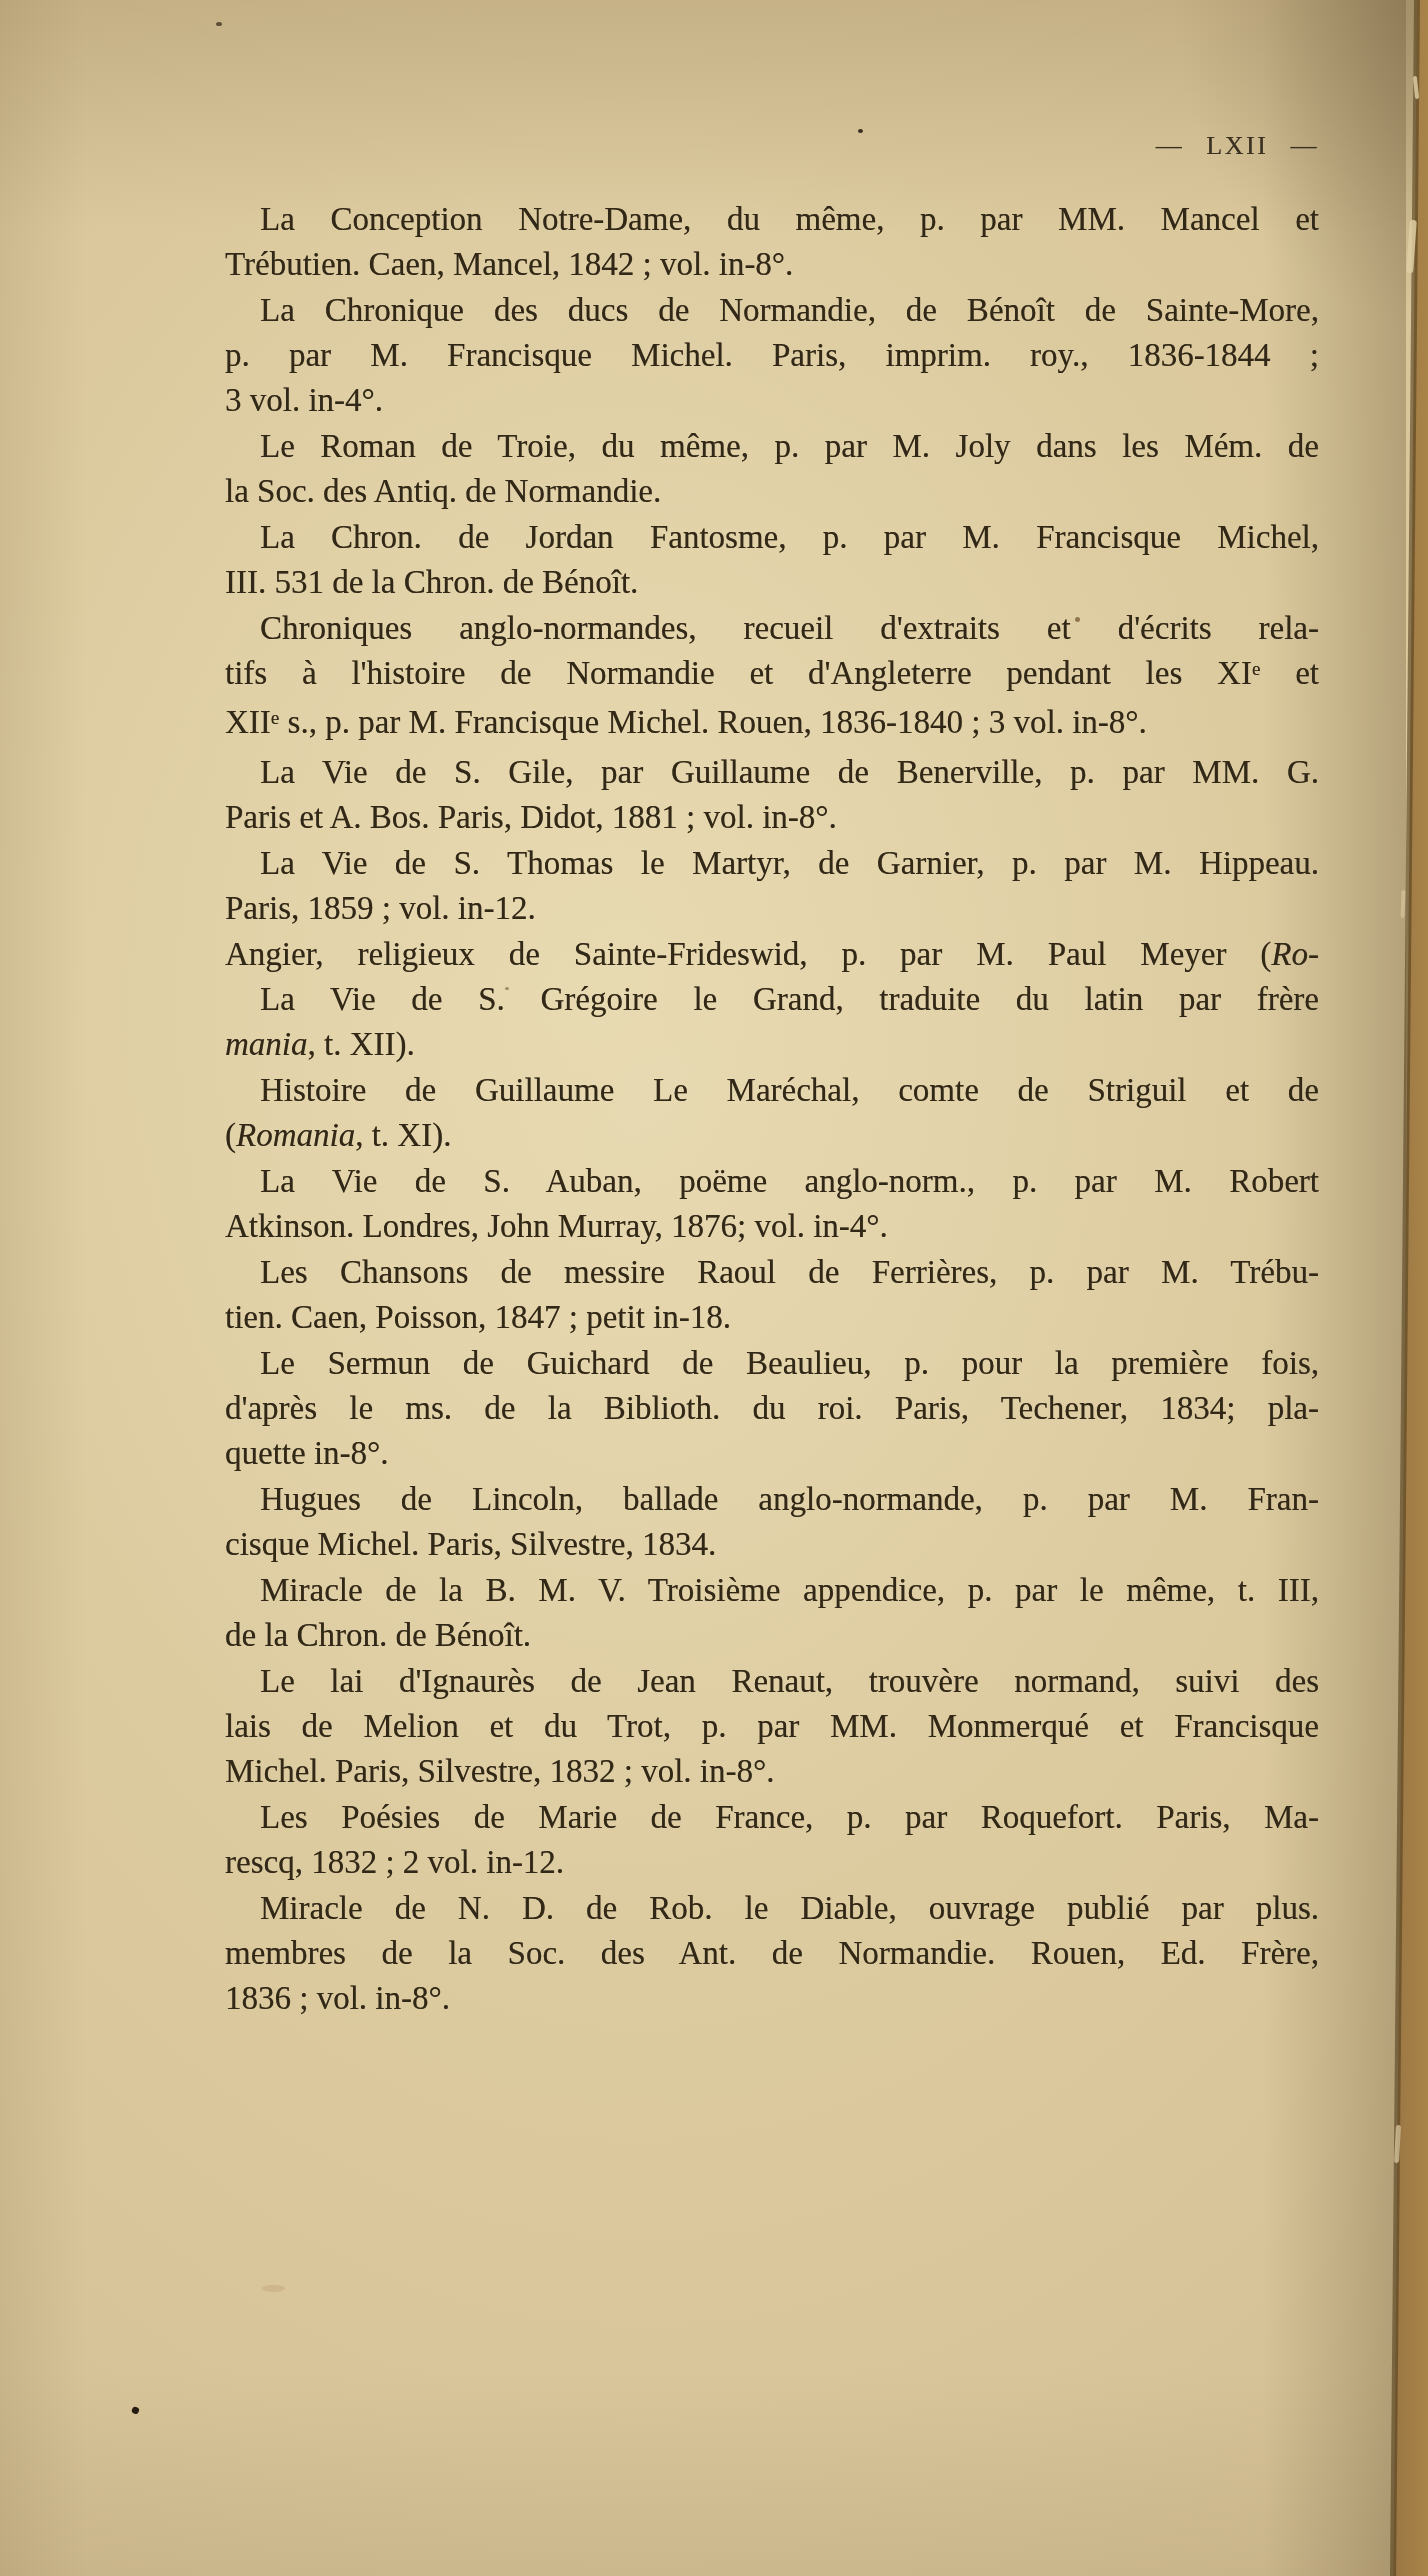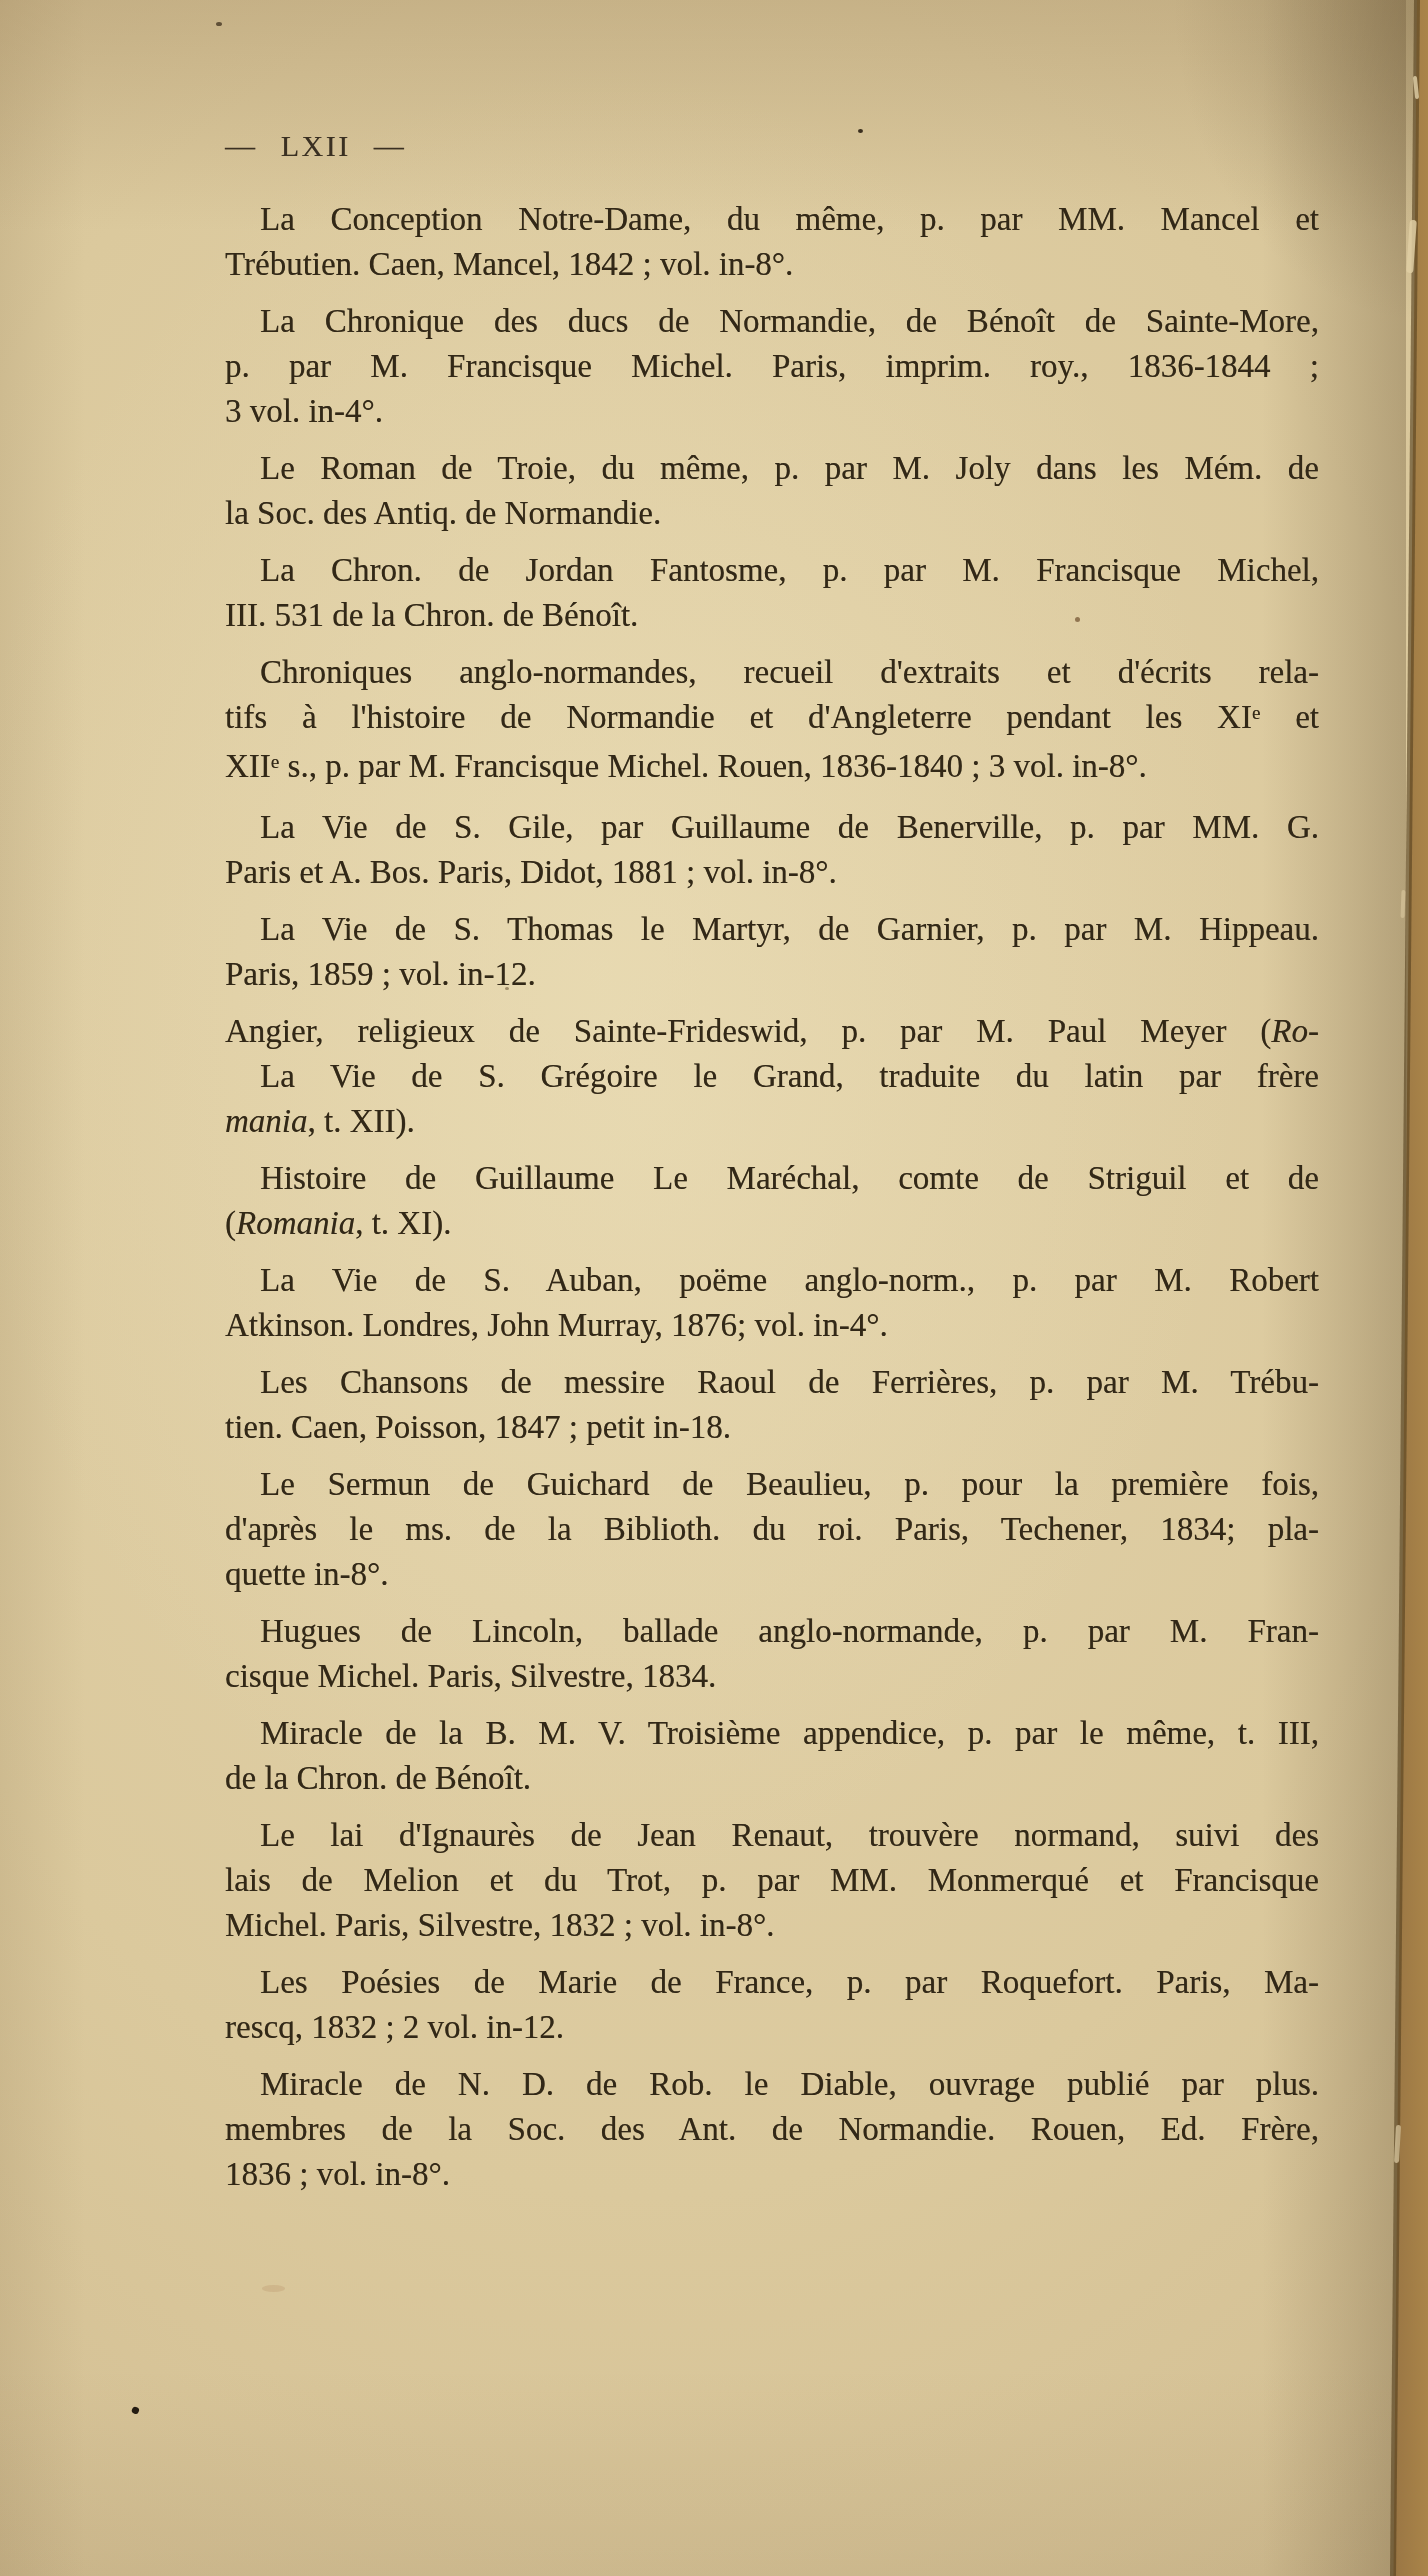--- a/index.html
+++ b/index.html
@@ -40,31 +40,31 @@
     clip-path:polygon(51px 0%, 57px 0%, 33px 100%, 27px 100%);
   }
   .edge-crack{position:absolute;border-radius:3.3px;pointer-events:none;}
   .crack1{left:1408px;top:220px;width:6.6px;height:53px;background:rgba(223,206,163,.85);transform:rotate(4deg);}
   .crack2{left:1414px;top:76px;width:4.1px;height:23px;background:rgba(226,210,170,.8);transform:rotate(-6deg);}
   .crack3{left:1401px;top:890px;width:4.1px;height:28px;background:rgba(220,202,160,.6);transform:rotate(2deg);}
   .crack4{left:1395px;top:2125px;width:5px;height:38px;background:rgba(222,205,165,.7);transform:rotate(3deg);}
   
   .running-head{
     position:absolute;left:225px;top:129px;width:1094px;
-    text-align:left;font-size:30px;line-height:33px;color:#3a3022;
+    text-align:right;font-size:26px;line-height:33px;color:#3a3022;
     letter-spacing:2.5px;word-spacing:13.2px;
     text-shadow:0.2px 0.2px 0.6px rgba(58,48,30,.5);
   }
   
   .text-block{
     position:absolute;left:225px;top:197px;width:1094px;
     font-size:33px;line-height:45px;color:#322817;
     text-shadow:0.2px 0.2px 0.5px rgba(50,40,22,.55);
   }
-  .par{margin-top:12px;}
+  .par{margin-top:1px;}
   .par:first-child{margin-top:0;}
   .line{white-space:normal;}
   .line.first{text-indent:35px;}
   .line.just{text-align:justify;text-align-last:justify;}
   .it{font-style:italic;}
   .sup{font-size:58%;position:relative;top:-0.45em;letter-spacing:0;}
   
   .speck{position:absolute;border-radius:50%;pointer-events:none;}
   .s1{left:132px;top:2407px;width:7.4px;height:6.6px;background:#241c12;transform:rotate(25deg);}
   .s2{left:858px;top:129px;width:5px;height:4.1px;background:#3a2e1e;}

